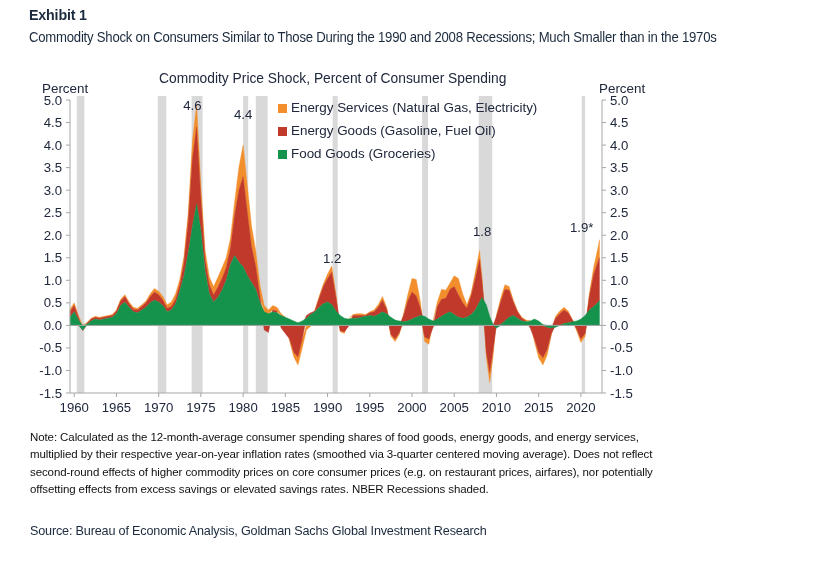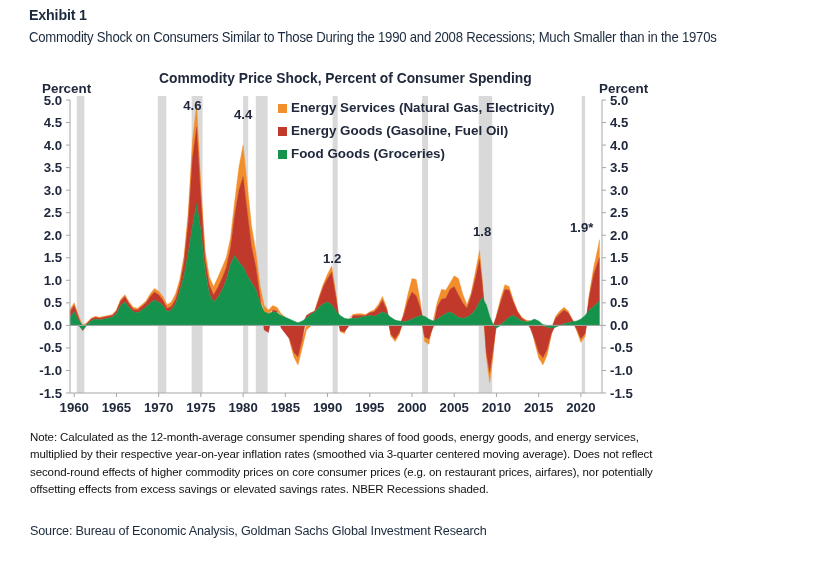--- a/index.html
+++ b/index.html
@@ -44,21 +44,20 @@
     transform-origin: left top;
     white-space: nowrap;
   }
 
   
   #chart-frame {
     position: absolute;
     left: 27px; top: 68px;
     width: 650px;
     height: 348px;
-    font-weight: bold;
   }
   #chart-svg { display: block; }
 
   
   #chart-note {
     position: absolute;
     left: 28px; top: 428px;
     width: 662px;
     font-size: 11.7px;
     line-height: 17.4px;

